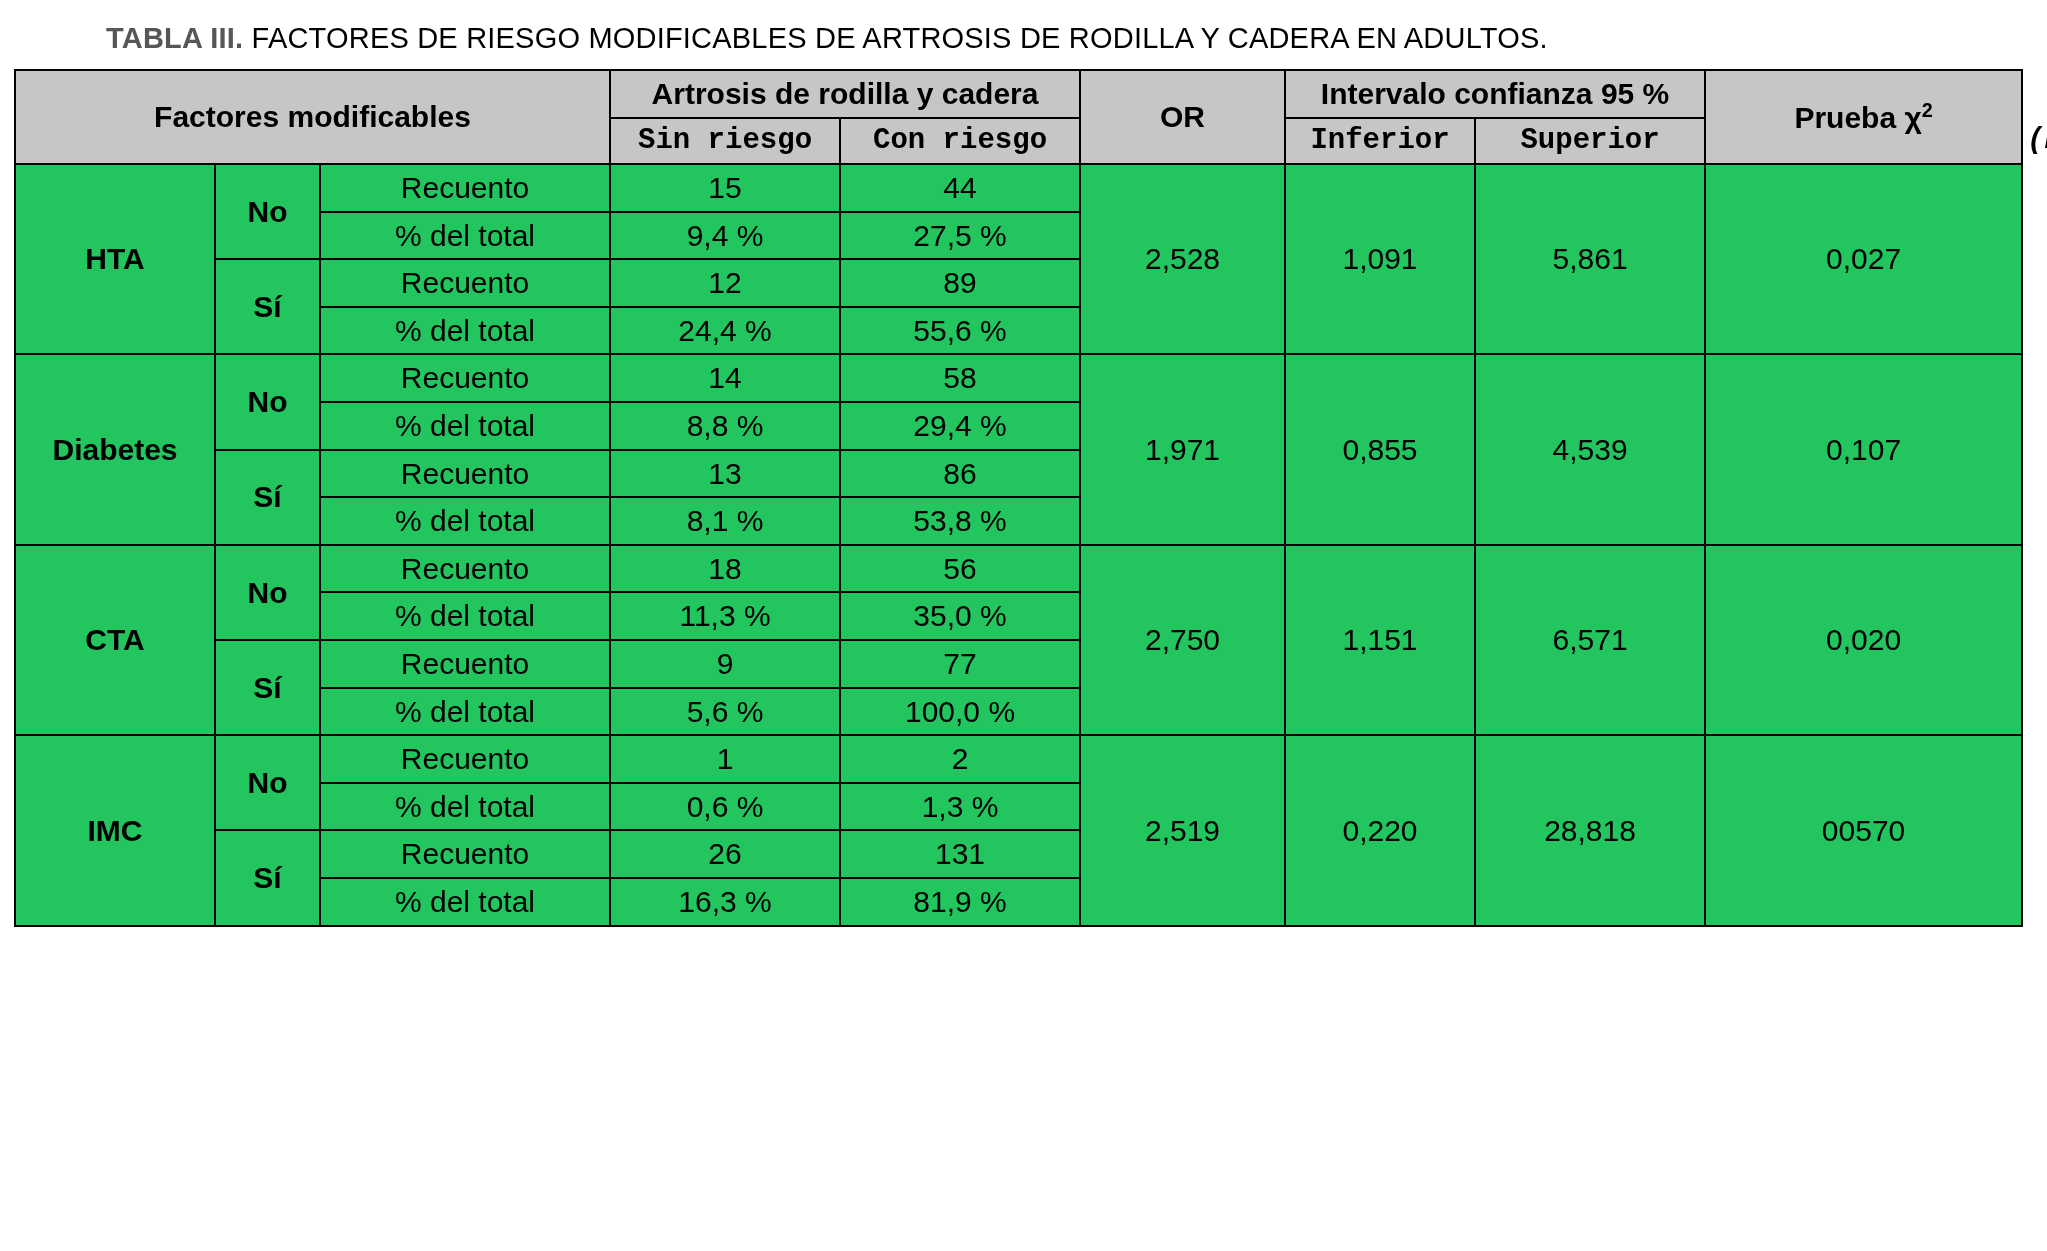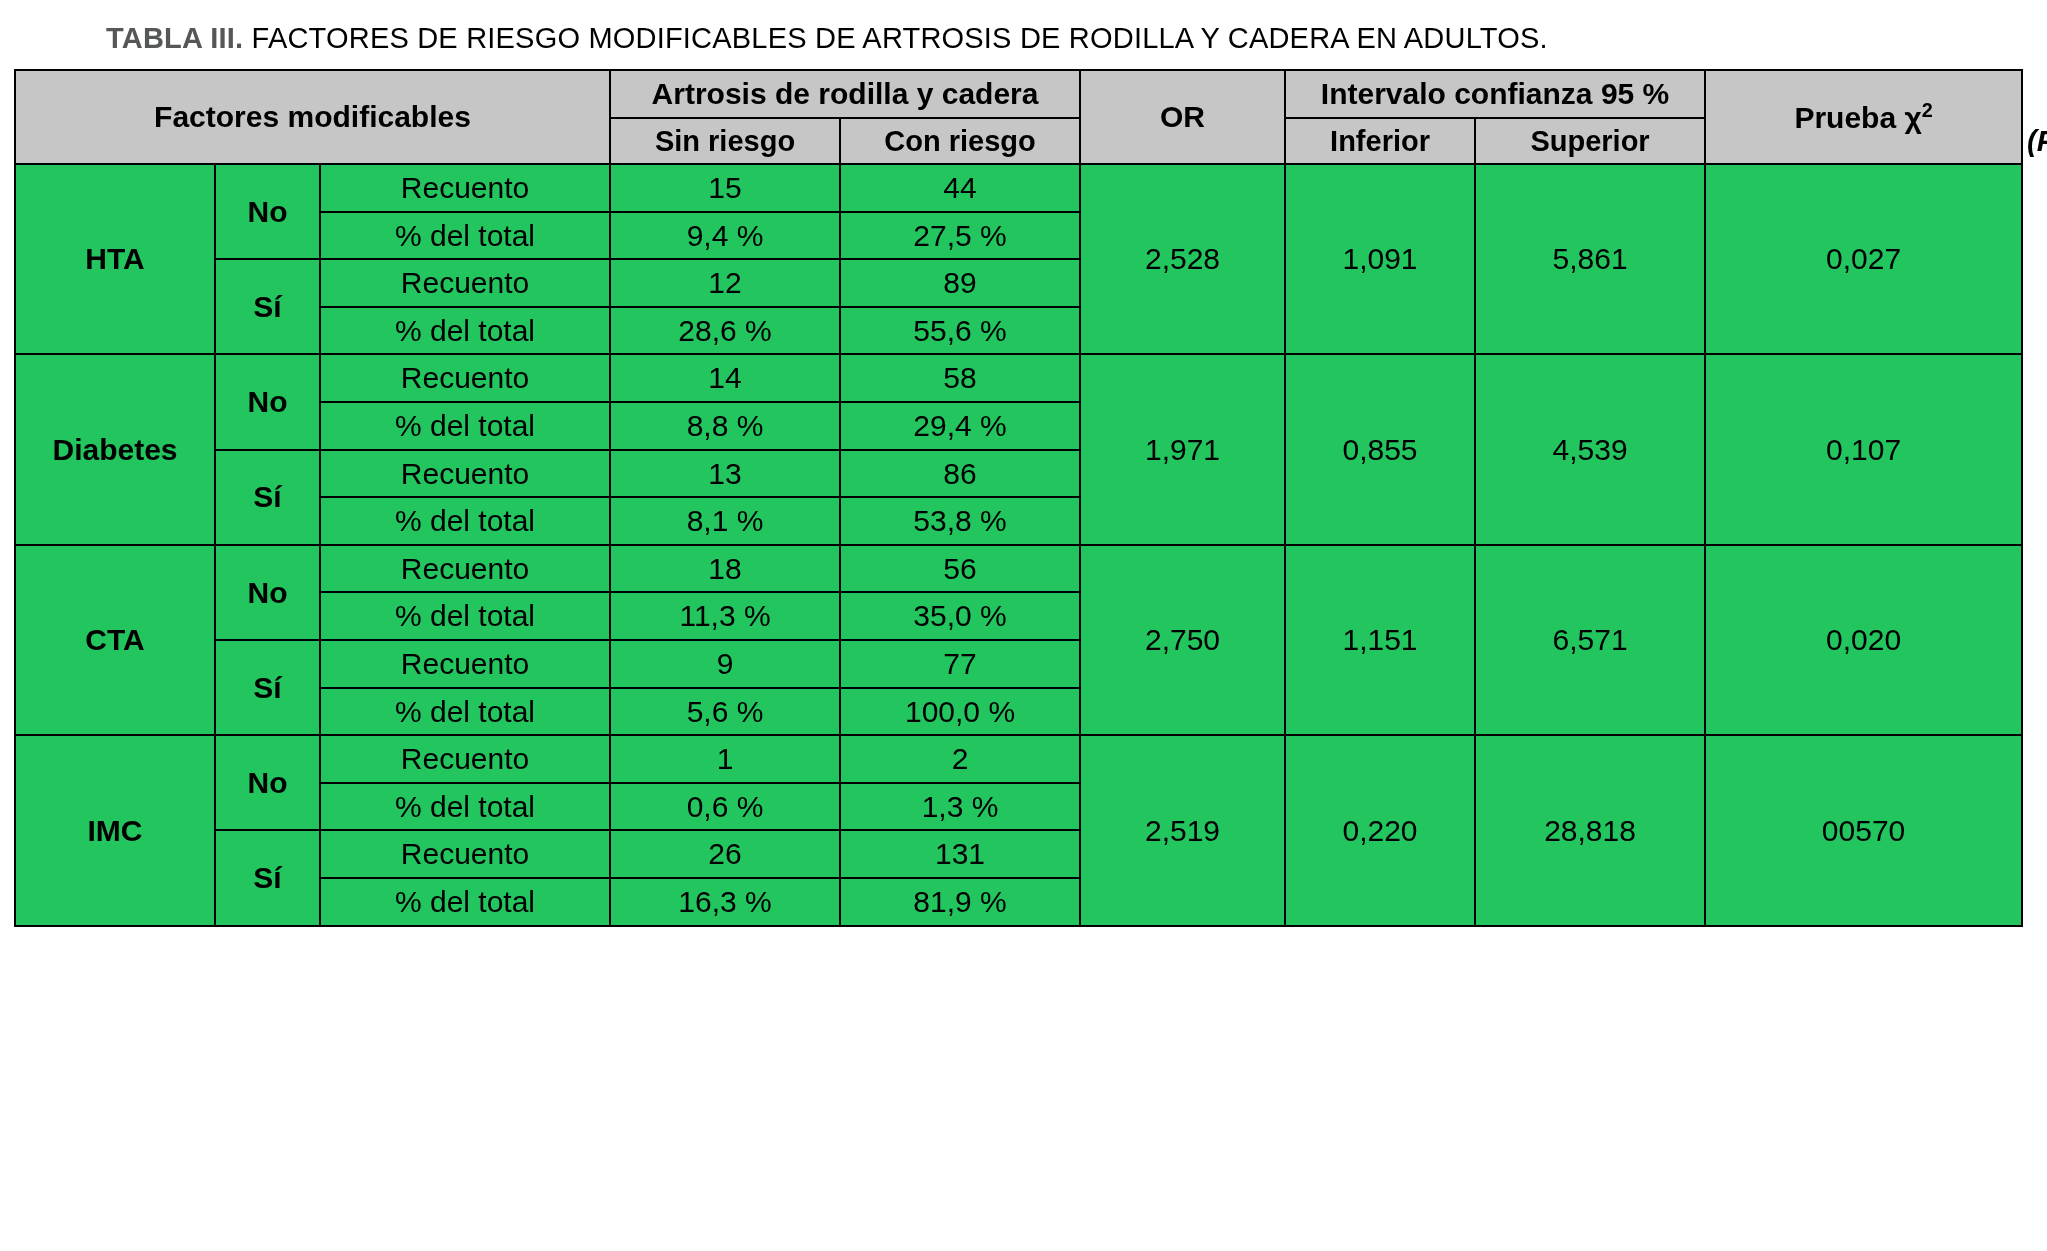--- a/index.html
+++ b/index.html
@@ -50,20 +50,21 @@
     padding: 6px 4px;
     line-height: 1.12;
   }
   thead th {
     background: #c6c6c6;
     font-weight: bold;
     font-size: 30px;
   }
   thead th.sub {
     font-size: 29px;
+    font-family: Liberation Mono, monospace;
   }
   .chi sup {
     font-size: 0.66em;
     vertical-align: super;
   }
   .italic {
     font-style: italic;
   }
   td.factor {
     font-size: 31px;
@@ -149,21 +150,21 @@
         <td class="num">27,5 %</td>
       </tr>
       <tr>
         <td class="level" rowspan="2">Sí</td>
         <td class="metric">Recuento</td>
         <td class="num">12</td>
         <td class="num">89</td>
       </tr>
       <tr>
         <td class="metric">% del total</td>
-        <td class="num">28,6 %</td>
+        <td class="num">24,4 %</td>
         <td class="num">55,6 %</td>
       </tr>
 
       <tr>
         <td class="factor" rowspan="4">Diabetes</td>
         <td class="level" rowspan="2">No</td>
         <td class="metric">Recuento</td>
         <td class="num">14</td>
         <td class="num">58</td>
         <td class="stat" rowspan="4">1,971</td>

